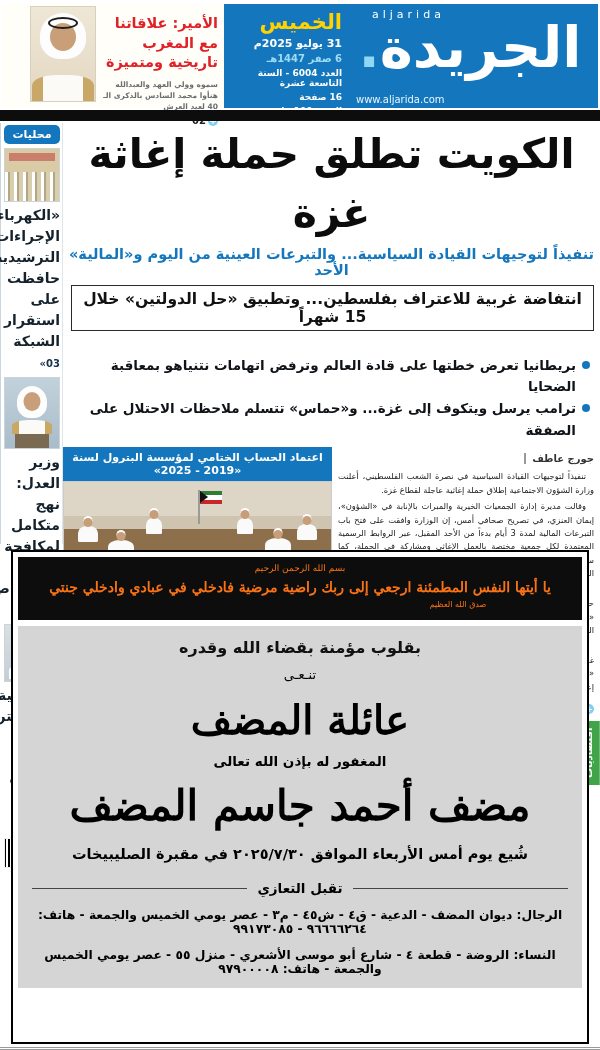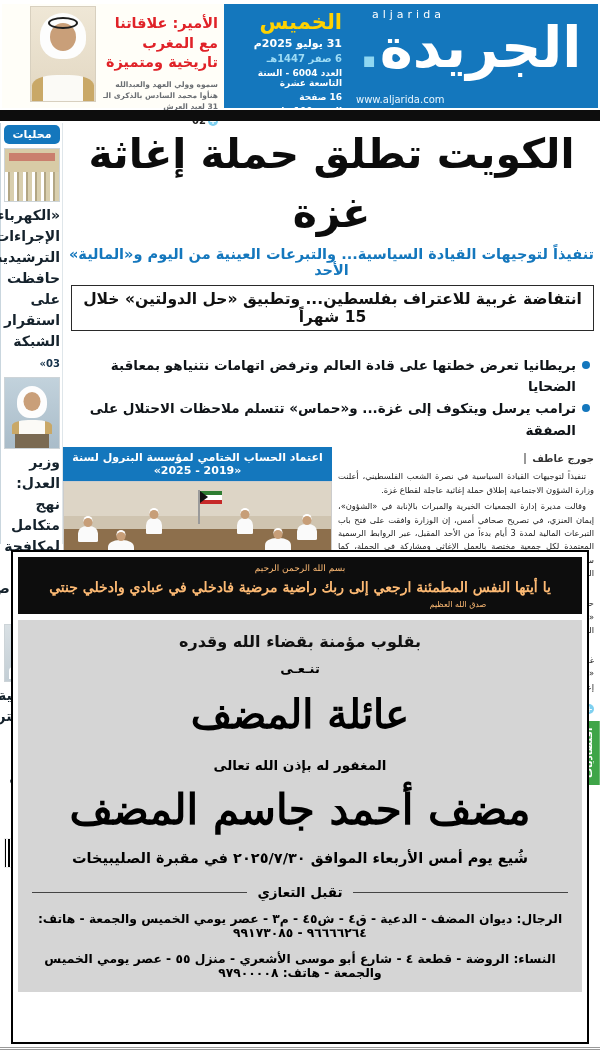--- a/index.html
+++ b/index.html
@@ -99,29 +99,29 @@
               writing-mode:vertical-rl; transform:rotate(180deg); text-align:center; letter-spacing:1px; }
   .econ-box { background:#1477bd; color:#fff; display:flex; flex-direction:column; padding:4px 6px 3px; }
   .econ-box .t { font-size:9.3px; font-weight:bold; line-height:1.4; text-align:right; }
   .econ-box .pgrow { margin-top:auto; display:flex; align-items:center; gap:2px; font-size:10px; font-weight:bold; }
   .econ-photo { width:53px; background:#b9d3e6; position:relative; overflow:hidden; border:1px solid #9fc3da; }
   .plus { width:10px; height:10px; border-radius:50%; background:#7fd0f0; color:#fff; font-size:9px; line-height:10px;
           text-align:center; font-weight:bold; display:inline-block; flex:0 0 auto; }
 
   
   .obit { position:absolute; top:550px; left:11px; right:11px; height:494px; border:2px solid #000; background:#fff; padding:5px; }
-  .quran { background:#0d0d0d; color:#fdba74; text-align:center; padding:6px 8px 5px; }
+  .quran { background:#0d0d0d; color:#f97316; text-align:center; padding:6px 8px 11px; }
   .bismillah { font-size:9px; font-family:"DejaVu Serif","Liberation Serif",serif; }
   .verse { font-size:14px; font-weight:bold; font-family:"DejaVu Serif","Liberation Serif",serif; line-height:1.6; margin-top:3px; }
   .sadaqa { font-size:8px; text-align:right; margin-top:2px; padding-right:16%; font-family:"DejaVu Serif","Liberation Serif",serif; }
   .obit-grey { background:#d5d5d5; margin-top:6px; text-align:center; padding:12px 14px 12px; }
   .ob-intro { font-size:16px; font-weight:bold; color:#111; }
-  .ob-verb { font-size:13px; font-weight:bold; letter-spacing:3px; margin-top:10px; }
+  .ob-verb { font-size:13px; font-weight:normal; letter-spacing:3px; margin-top:10px; }
   .ob-family { font-size:40px; font-weight:bold; margin-top:14px; font-family:"DejaVu Serif","Liberation Serif",serif; }
-  .ob-dec { font-size:13.5px; font-weight:bold; margin-top:20px; }
+  .ob-dec { font-size:13.5px; font-weight:bold; margin-top:10px; }
   .ob-name { font-size:42px; font-weight:bold; margin-top:12px; font-family:"DejaVu Serif","Liberation Serif",serif; }
   .ob-funeral { font-size:14.5px; font-weight:bold; margin-top:16px; }
   .ob-cond { display:flex; align-items:center; gap:10px; margin-top:18px; }
   .ob-cond .line { flex:1; height:0; border-top:1.5px solid #444; }
   .ob-cond .ttl { font-size:13.5px; font-weight:bold; }
   .ob-men,.ob-women { font-size:12.3px; font-weight:bold; margin-top:12px; text-align:center; }
   .obit-close { background:#0d0d0d; color:#fff; text-align:center; margin-top:6px; padding:9px 0;
                 font-size:15px; font-weight:bold; font-family:"DejaVu Serif","Liberation Serif",serif; }
 </style>
 </head>
@@ -141,21 +141,21 @@
         <div class="d-greg">31 يوليو 2025م</div>
         <div class="d-hijri">6 صفر 1447هـ</div>
         <div class="d-issue">العدد 6004 - السنة التاسعة عشرة</div>
         <div class="d-pages">16 صفحة</div>
         <div class="d-price">السعر 100 فلس</div>
       </div>
     </div>
     <div class="amir">
       <div class="amir-text">
         <div class="amir-h">الأمير: علاقاتنا مع المغرب تاريخية ومتميزة</div>
-        <div class="amir-dek">سموه وولي العهد والعبدالله هنأوا محمد السادس بالذكرى الـ 31 لعيد العرش</div>
+        <div class="amir-dek">سموه وولي العهد والعبدالله هنأوا محمد السادس بالذكرى الـ 40 لعيد العرش</div>
         <div class="amir-pg">
           <span class="plus">+</span>
           <span class="ltr">02</span>
         </div>
       </div>
       <div class="amir-photo ghutra-man">
         <div class="ghutra" style="top:6px;width:46px;height:46px;"></div>
         <div class="face" style="top:16px;width:26px;height:28px;"></div>
         <div class="agal" style="top:10px;width:30px;height:12px;"></div>
         <div class="body gold" style="width:62px;height:26px;"></div>

